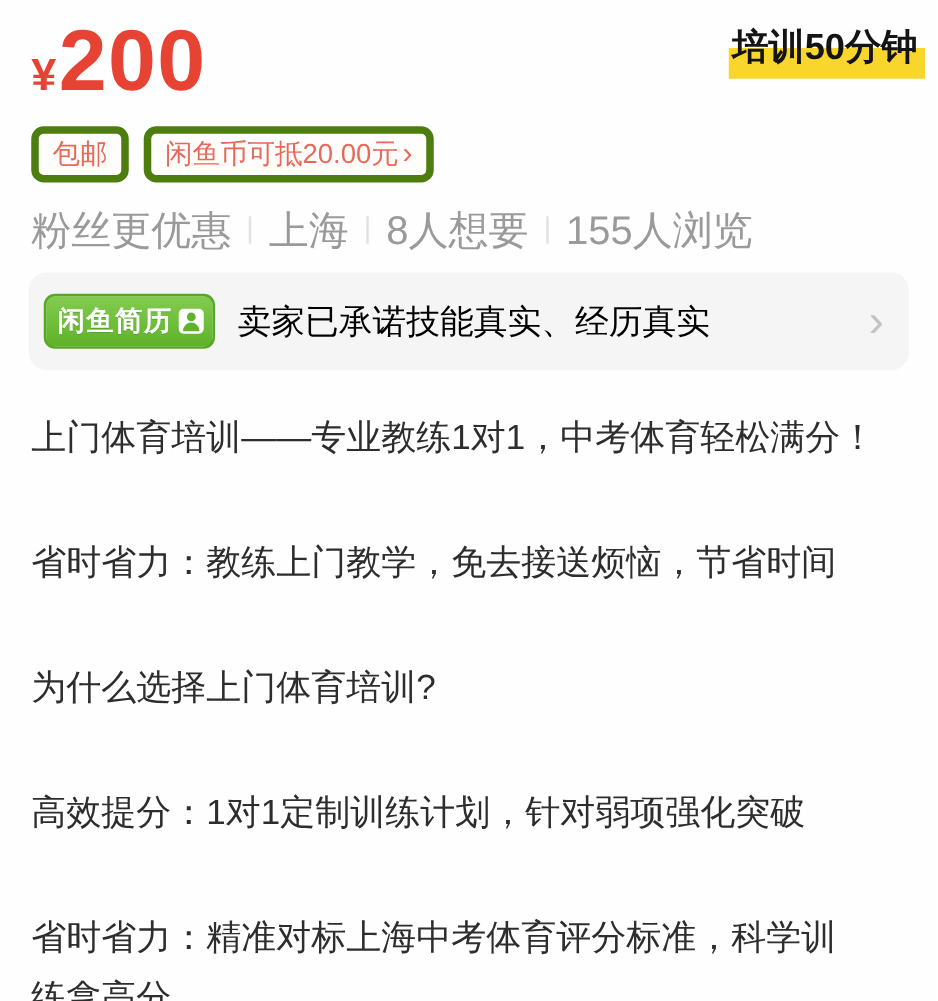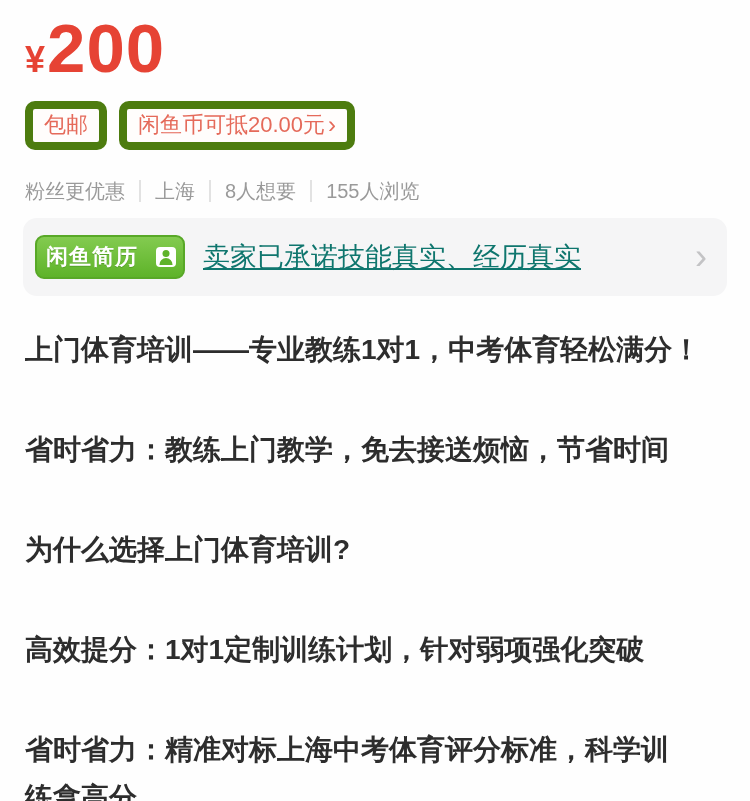--- a/index.html
+++ b/index.html
@@ -22,79 +22,80 @@
     margin-top:8px; margin-right:2px;
     font-size:29px; font-weight:700; color:#141414; line-height:1;
     background:linear-gradient(to bottom, transparent 40%, #f8d62b 40%);
     padding:2px 6px 10px 3px;
   }
 
   
   .tags-row { display:flex; gap:12px; margin:18px 0 0 25px; }
   .tag {
     display:inline-flex; align-items:center;
-    border:8px solid #4d7c0f; border-radius:10px;
+    border:6px solid #4d7c0f; border-radius:10px;
     color:#e56a5a; font-size:22px; line-height:1;
     padding:5px 11px 6px 11px; background:#fffdfc;
   }
   .tag .chev { font-size:24px; line-height:0.8; margin-left:3px; color:#e56a5a; font-weight:400; }
 
   
   .meta-row {
     display:flex; align-items:center; gap:14px;
-    margin:29px 0 0 25px; color:#9a9a9a; font-size:20px; line-height:1.2;
+    margin:19px 0 0 25px; color:#9a9a9a; font-size:32px; line-height:1.2;
   }
   .meta-divider { width:2px; height:22px; background:#e2e2e2; }
 
   
   .banner {
     margin:15px 23px 0 23px; height:78px;
     background:#f5f5f6; border-radius:14px;
     display:flex; align-items:center; padding:0 18px 0 12px;
   }
   .resume-badge {
-    display:inline-flex; align-items:center; gap:18px;
+    display:inline-flex; align-items:center; gap:5px;
     background:linear-gradient(180deg,#83cb50,#5eb329);
     border:2px solid #58a827; border-radius:9px;
     padding:5px 7px 5px 9px;
     color:#ffffff; font-size:22px; font-weight:700; letter-spacing:1px;
     text-shadow:0 1px 0 rgba(70,140,30,.55);
     flex-shrink:0;
   }
   .resume-card-icon {
     position:relative; width:20px; height:20px;
     background:#ffffff; border-radius:4px; flex-shrink:0;
   }
   .resume-card-icon::before {   
     content:""; position:absolute; top:3px; left:50%; transform:translateX(-50%);
     width:7px; height:7px; border-radius:50%; background:#5fb32a;
   }
   .resume-card-icon::after {    
     content:""; position:absolute; bottom:2px; left:50%; transform:translateX(-50%);
     width:13px; height:7px; border-radius:7px 7px 0 0; background:#5fb32a;
   }
-  .banner-text { flex:1; margin-left:18px; color:#0f766e; font-size:27px; line-height:1.2;text-decoration:underline; }
+  .banner-text { flex:1; margin-left:18px; color:#000000; font-size:27px; line-height:1.2; }
   .banner-chevron { color:#c3c3c5; font-size:36px; line-height:0.8; font-weight:400; margin-right:2px; }
 
   
   .description { padding:30px 25px 0 25px; color:#2d2d2d; font-size:28px; }
   .para { margin-top:52px; }
   .para:first-child { margin-top:0; }
-  .para .line { line-height:48px;font-weight:bold; }
+  .para .line { line-height:48px; }
 </style>
 </head>
 <body>
 
 <div class="page">
 
   <div class="header-row">
     <div class="price">
       <span class="yen">¥</span>
       <span class="amount">200</span>
     </div>
+    <div class="duration-badge">培训50分钟</div>
   </div>
 
   <div class="tags-row">
     <span class="tag">
       <span>包邮</span>
     </span>
     <span class="tag">
       <span>闲鱼币可抵20.00元</span>
       <span class="chev">›</span>
     </span>

